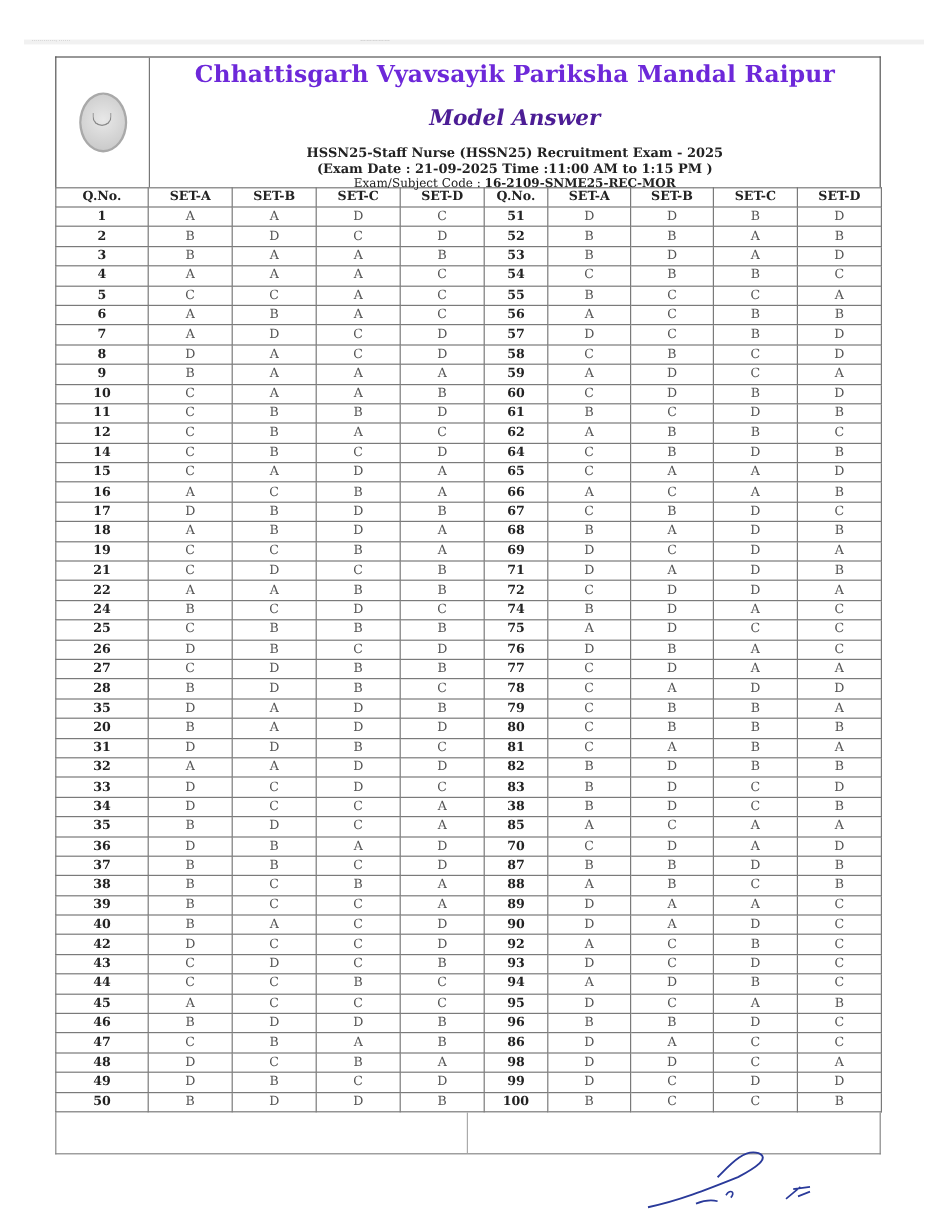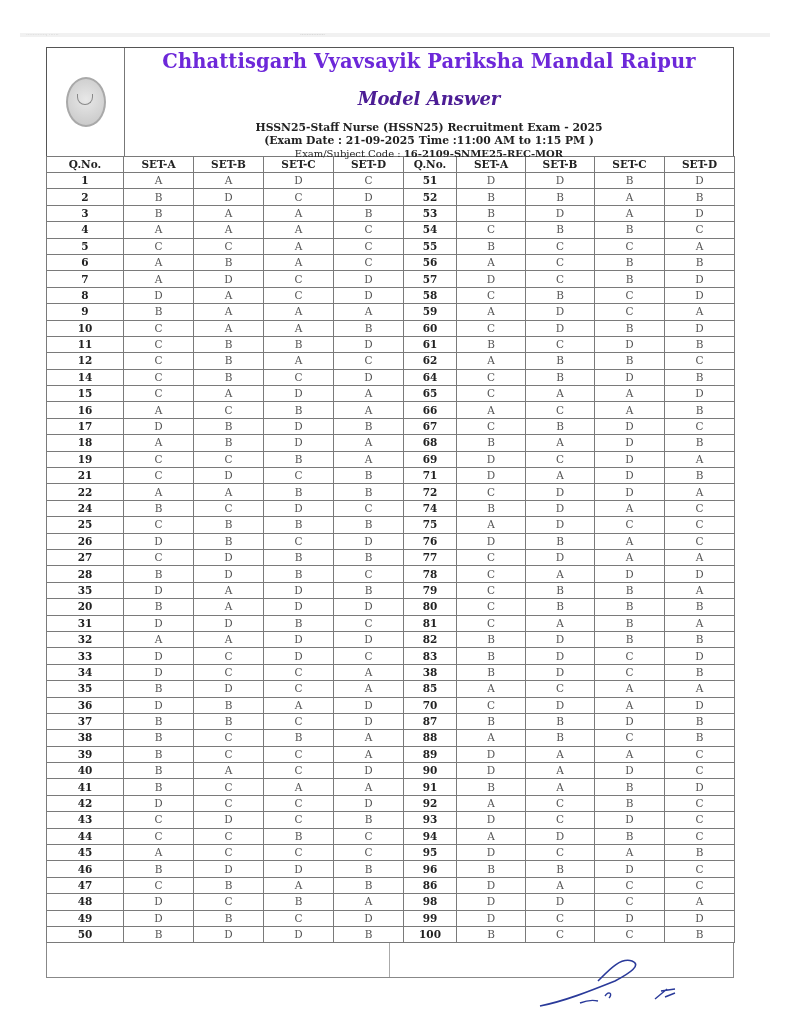--- a/index.html
+++ b/index.html
@@ -516,32 +516,20 @@
           <td>A</td>
           <td>C</td>
           <td>D</td>
           <td class="q">90</td>
           <td>D</td>
           <td>A</td>
           <td>D</td>
           <td>C</td>
         </tr>
         <tr>
-          <td class="q">41</td>
-          <td>B</td>
-          <td>C</td>
-          <td>A</td>
-          <td>A</td>
-          <td class="q">91</td>
-          <td>B</td>
-          <td>A</td>
-          <td>B</td>
-          <td>D</td>
-        </tr>
-        <tr>
           <td class="q">42</td>
           <td>D</td>
           <td>C</td>
           <td>C</td>
           <td>D</td>
           <td class="q">92</td>
           <td>A</td>
           <td>C</td>
           <td>B</td>
           <td>C</td>

